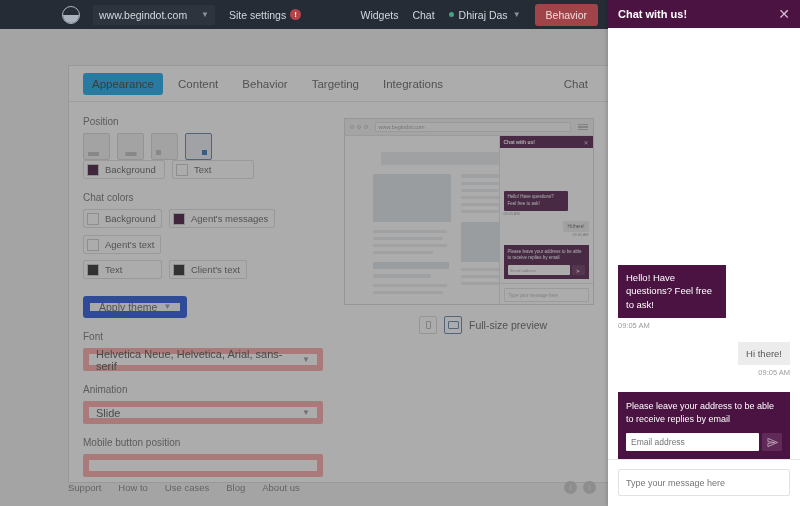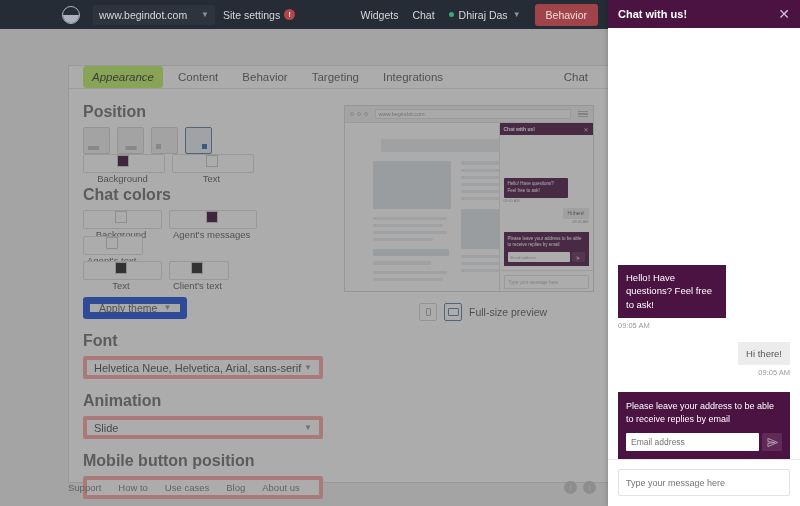--- a/index.html
+++ b/index.html
@@ -36,21 +36,21 @@
     width: 100%; height: 50%; background: #aab2bd;
   }
   .site-select {
     margin-left: 13px; background: #2e343e; border-radius: 2px;
     height: 20px; width: 122px; display: flex; align-items: center;
     padding: 0 6px; justify-content: space-between;
   }
   .site-select .url { color: #d4d8de; font-size: 10.5px; }
   .caret-s { color: #8c929c; font-size: 8px; line-height: 1; }
   .site-settings {
-    margin-left: 8px; color: #d4d8de; font-size: 10.5px;
+    margin-left: 14px; color: #d4d8de; font-size: 10.5px;
     display: flex; align-items: center; gap: 4px;
   }
   .badge-alert {
     width: 11px; height: 11px; border-radius: 50%;
     background: #b5444a; color: #fff; font-size: 8px;
     display: flex; align-items: center; justify-content: center;
     font-weight: bold; line-height: 1;
   }
   .nav-right {
     margin-left: auto; display: flex; align-items: center; gap: 14px;
@@ -76,63 +76,63 @@
   }
 
   .tabs {
     height: 36px; border-bottom: 1px solid #e4e4e4;
     display: flex; align-items: center; padding: 0 14px; gap: 6px;
   }
   .tab {
     font-size: 11.5px; color: #5a5a5a; padding: 5px 9px;
     border-radius: 3px; cursor: pointer;
   }
-  .tab.active { background: #bef264; color: #333; font-style: italic; }
+  .tab.active { background: #0ea5e9; color: #333; }
   .tab-right { margin-left: auto; font-size: 11.5px; color: #5a5a5a; padding-right: 6px; cursor: pointer; }
 
   .card-body { flex: 1; display: flex; padding: 14px 0 0 0; position: relative; }
 
   .form-col { width: 268px; padding: 0 14px 0 14px; }
-  .field-label { font-size: 16px; color: #6d6d6d; margin-bottom: 6px; font-weight: bold; }
+  .field-label { font-size: 10px; color: #6d6d6d; margin-bottom: 6px; }
   .section-gap { margin-top: 13px; }
 
   
   .pos-row { display: flex; gap: 7px; }
   .pos-box {
     width: 27px; height: 27px; border: 1px solid #d3d3d3;
     background: #eeeeee; border-radius: 2px; position: relative; cursor: pointer;
   }
   .pos-box.sel { border: 1.5px solid #5b7ca5; background: #e9edf2; }
   .pos-mark { position: absolute; background: #bdbdbd; }
   .pm-barL { left: 4px; bottom: 3px; width: 11px; height: 4px; }
   .pm-barC { left: 50%; transform: translateX(-50%); bottom: 3px; width: 11px; height: 4px; }
   .pm-sqL { left: 4px; bottom: 4px; width: 5px; height: 5px; }
   .pm-sqR { right: 4px; bottom: 4px; width: 5px; height: 5px; background: #2f6eb5; }
 
   
   .chip-row { display: flex; gap: 7px; margin-bottom: 6px; flex-wrap: wrap; }
   .chip {
     display: flex; align-items: center; gap: 6px;
     border: 1px solid #dcdcdc; border-radius: 2px;
-    height: 19px; padding: 0 6px 0 3px; background: #fff; cursor: pointer; flex-direction: column;
+    height: 19px; padding: 0 6px 0 3px; background: #fff; cursor: pointer;
   }
   .chip .sw { width: 12px; height: 12px; border: 1px solid #c9c9c9; flex: 0 0 auto; }
   .chip .lbl { font-size: 9.5px; color: #5a5a5a; white-space: nowrap; }
   .chip.w2 { width: 82px; }
   .chip.w3 { width: 79px; }
 
   .apply-theme {
     margin-top: 11px; border: 7px solid #1d4ed8; background: #fafafa;
     border-radius: 3px; height: 22px; padding: 0 9px;
     font-size: 10.5px; color: #5a5a5a; display: inline-flex;
     align-items: center; gap: 6px; cursor: pointer; font-family: inherit;
   }
 
   .select-box {
-    height: 23px; border: 4px solid #fca5a5; border-radius: 2px;
+    height: 23px; border: 6px solid #fca5a5; border-radius: 2px;
     background: #fff; display: flex; align-items: center;
     padding: 0 7px; justify-content: space-between; cursor: pointer;
   }
   .select-box .val { font-size: 11px; color: #4a4a4a; }
 
   
   .preview-col { flex: 1; padding: 0 12px 0 4px; }
   .browser {
     width: 250px; height: 187px; background: #fff;
     border: 1px solid #d8d8d8; margin: 2px auto 0 auto;

